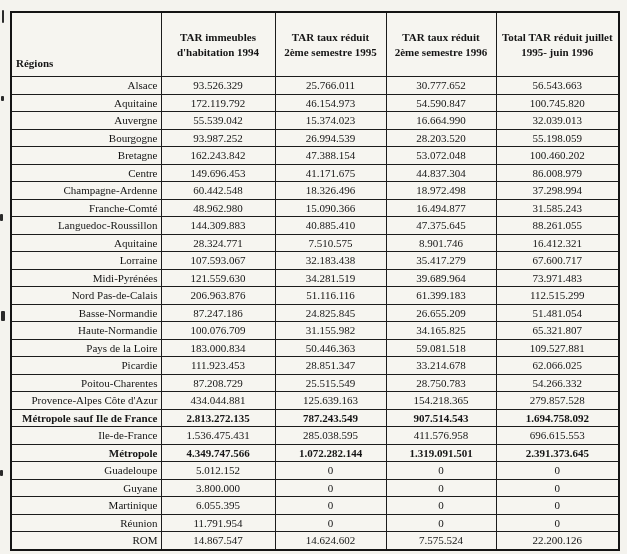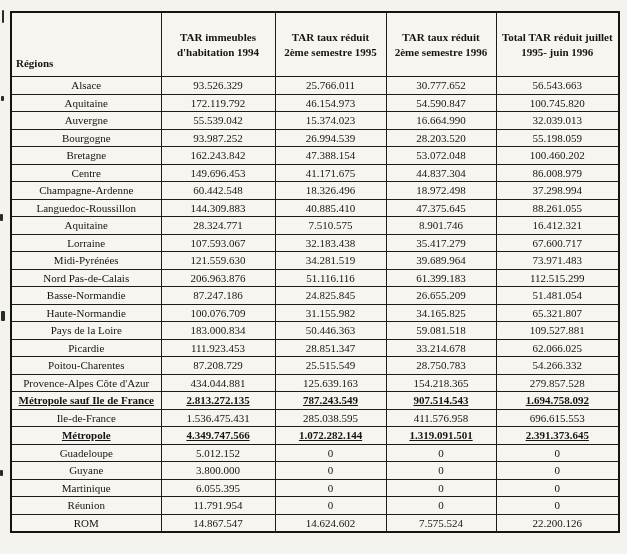--- a/index.html
+++ b/index.html
@@ -41,31 +41,30 @@
     vertical-align: middle;
     height: 56px;
     padding: 2px 4px;
   }
   .tar-table thead th.region-h {
     text-align: left;
     vertical-align: bottom;
     padding-bottom: 5px;
   }
   .region-cell {
-    text-align: center;
+    text-align: right;
     padding-left: 5px;
     white-space: normal;
   }
   .num-cell {
     text-align: center;
     white-space: nowrap;
   }
   tr.bold-row td {
     font-weight: bold;
-    text-decoration: underline;
   }
   tr.bold-row td {
     border-top-width: 1px;
   }
   
   .artifact {
     position: absolute;
     background: #2a2a2a;
     border-radius: 1px;
   }
@@ -147,20 +146,27 @@
           <td class="num-cell">86.008.979</td>
         </tr>
         <tr>
           <td class="region-cell">Champagne-Ardenne</td>
           <td class="num-cell">60.442.548</td>
           <td class="num-cell">18.326.496</td>
           <td class="num-cell">18.972.498</td>
           <td class="num-cell">37.298.994</td>
         </tr>
         <tr>
+          <td class="region-cell">Franche-Comté</td>
+          <td class="num-cell">48.962.980</td>
+          <td class="num-cell">15.090.366</td>
+          <td class="num-cell">16.494.877</td>
+          <td class="num-cell">31.585.243</td>
+        </tr>
+        <tr>
           <td class="region-cell">Languedoc-Roussillon</td>
           <td class="num-cell">144.309.883</td>
           <td class="num-cell">40.885.410</td>
           <td class="num-cell">47.375.645</td>
           <td class="num-cell">88.261.055</td>
         </tr>
         <tr>
           <td class="region-cell">Aquitaine</td>
           <td class="num-cell">28.324.771</td>
           <td class="num-cell">7.510.575</td>

